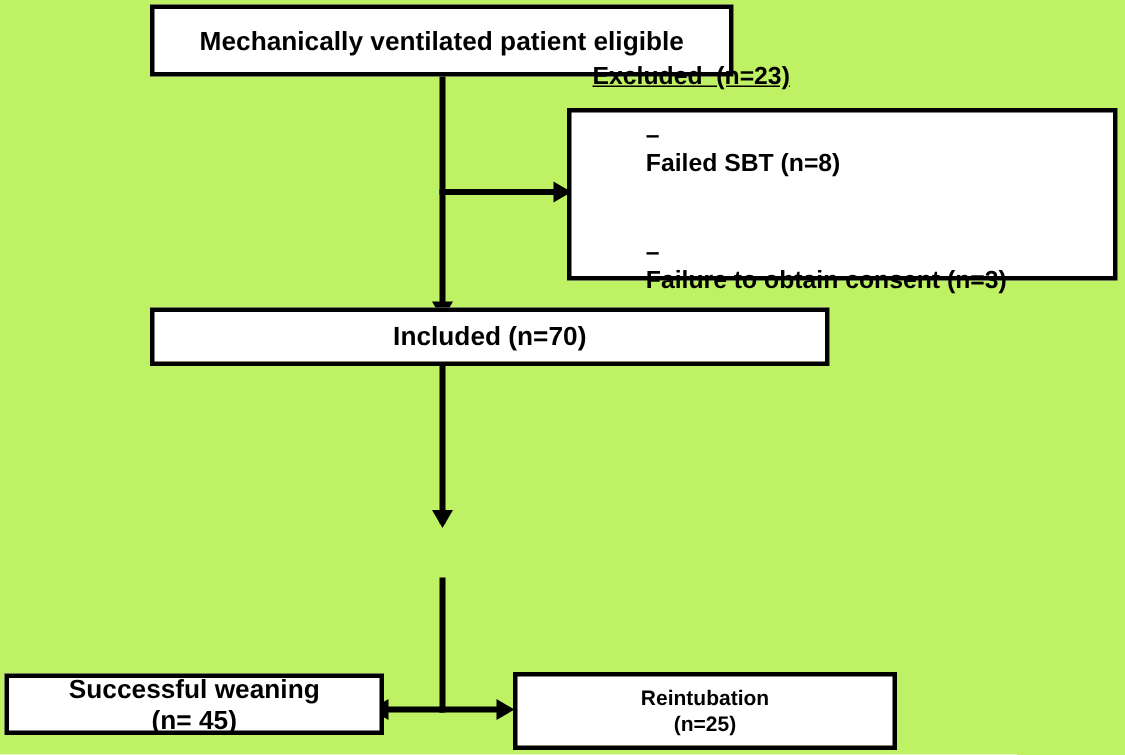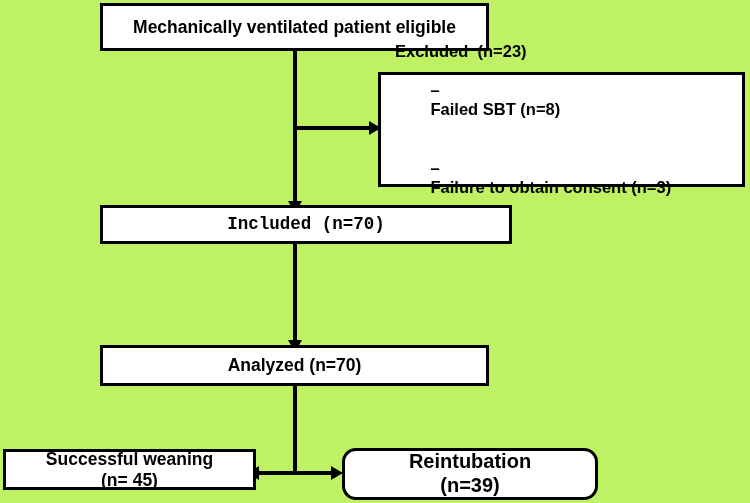--- a/index.html
+++ b/index.html
@@ -39,43 +39,41 @@
     font-size: 17.5px;
   }
   #box-excluded {
     left: 378px; top: 72px; width: 367px; height: 115px;
     font-size: 16.5px;
     align-items: flex-start;
     justify-content: center;
     padding: 2px 0 2px 14px;
     text-align: left;
   }
-  #box-excluded .line { white-space: pre; }
+  #box-excluded .line { white-space: pre; text-decoration: underline; }
   #box-excluded .bullet-row {
     display: block;
     white-space: pre;
     padding-left: 8px;
   }
   #box-included {
-    left: 100px; top: 205px; width: 412px; height: 39px;
+    left: 100px; top: 205px; width: 453px; height: 39px;
     font-size: 17.5px;
-    font-family: Liberation Mono, monospace;
   }
   #box-analyzed {
     left: 100px; top: 345px; width: 389px; height: 41px;
     font-size: 17.5px;
   }
   #box-weaning {
     left: 3px; top: 449px; width: 253px; height: 41px;
     font-size: 17.5px;
   }
   #box-reintubation {
     left: 342px; top: 448px; width: 256px; height: 52px;
-    font-size: 20px;
-    border-radius: 14px;
+    font-size: 14px;
   }
 
   
   .conn {
     position: absolute;
     background: #000000;
     z-index: 1;
   }
   .vline { width: 4px; }
   .hline { height: 4px; }
@@ -148,27 +146,24 @@
     <span class="bullet-row">
       <span style="margin-right: 14px;">–</span>
       <span>Failure to obtain consent (n=3)</span>
     </span>
   </div>
 
   <div class="box" id="box-included">
     <span class="line">Included (n=70)</span>
   </div>
 
-  <div class="box" id="box-analyzed">
-    <span class="line">Analyzed (n=70)</span>
-  </div>
 
   <div class="box" id="box-weaning">
     <span class="line">Successful weaning</span>
     <span class="line">(n= 45)</span>
   </div>
 
   <div class="box" id="box-reintubation">
     <span class="line">Reintubation</span>
-    <span class="line">(n=39)</span>
+    <span class="line">(n=25)</span>
   </div>
 
 </div>
 
 </body></html>

